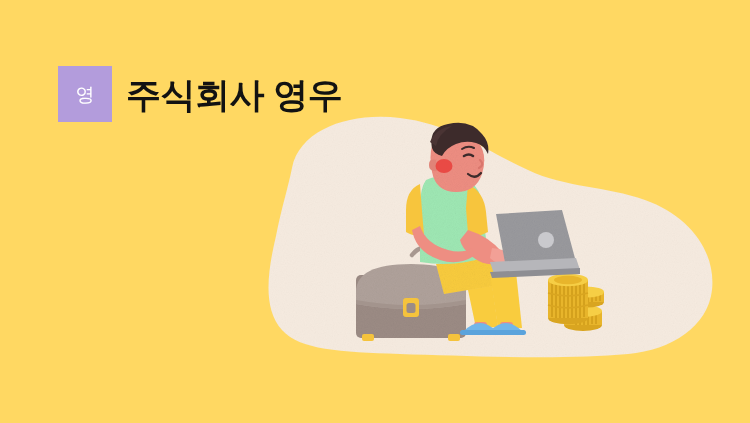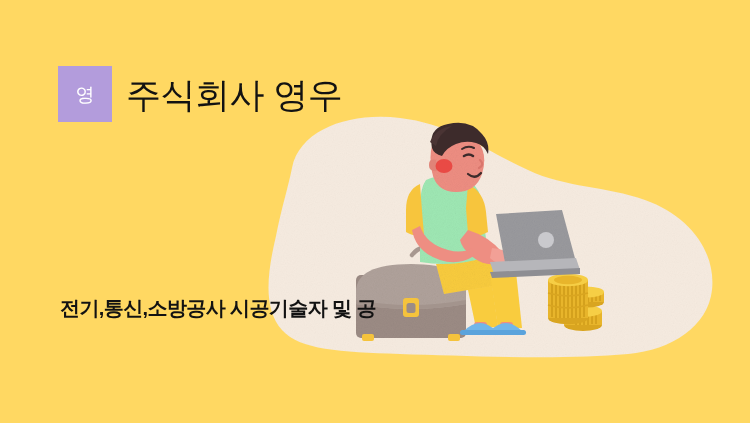--- a/index.html
+++ b/index.html
@@ -64,21 +64,21 @@
   #company-badge-label {
     color: #FFFFFF;
     font-size: 19px;
     font-weight: 400;
     line-height: 1;
     letter-spacing: 0;
   }
 
   #company-name {
     font-size: 35px;
-    font-weight: 400;
+    font-weight: 700;
     color: #121212;
     line-height: 1;
     letter-spacing: -0.5px;
     white-space: nowrap;
   }
 
   
   #copy-block {
     position: absolute;
     left: 60px;
@@ -279,16 +279,15 @@
   </svg>
 
   <div id="header-row">
     <div id="company-badge">
       <span id="company-badge-label">영</span>
     </div>
     <div id="company-name">주식회사 영우</div>
   </div>
 
   <div id="copy-block">
-    <div id="job-title">전기,통신,소방공사 시공기술자 및 공</div>
   </div>
 
 </div>
 
 </body></html>

